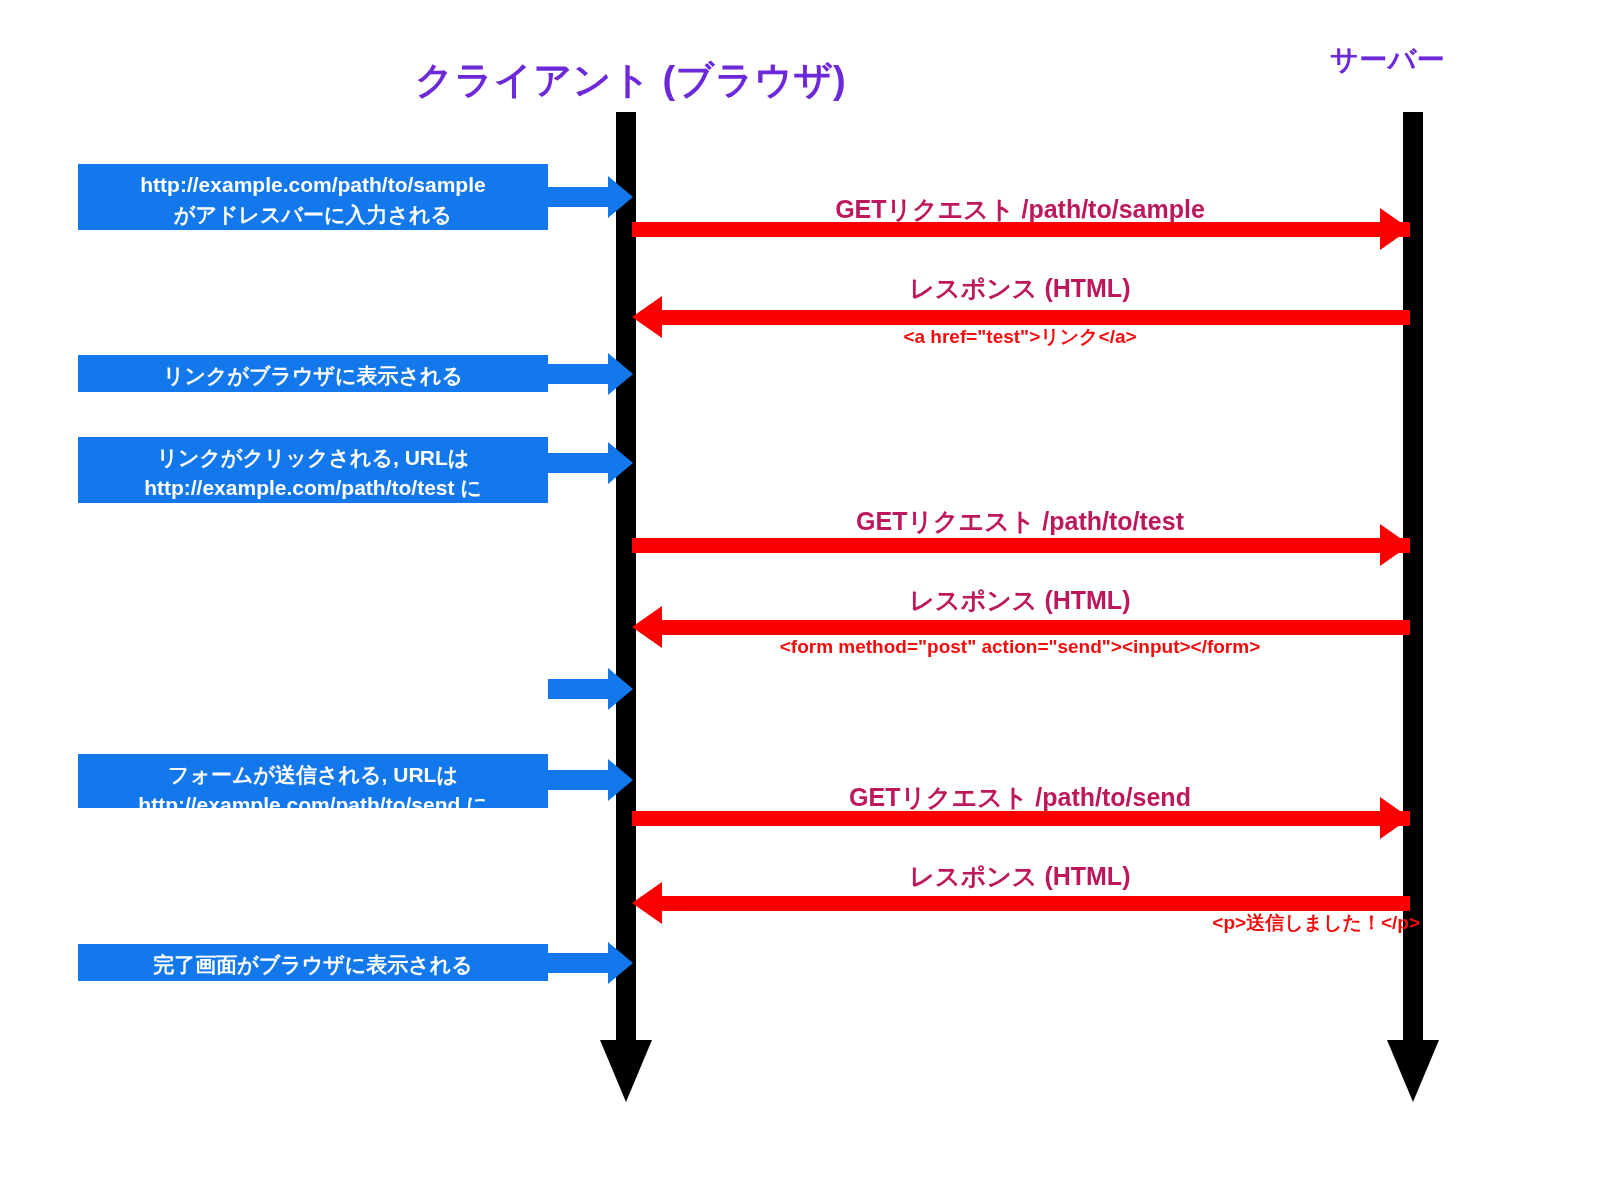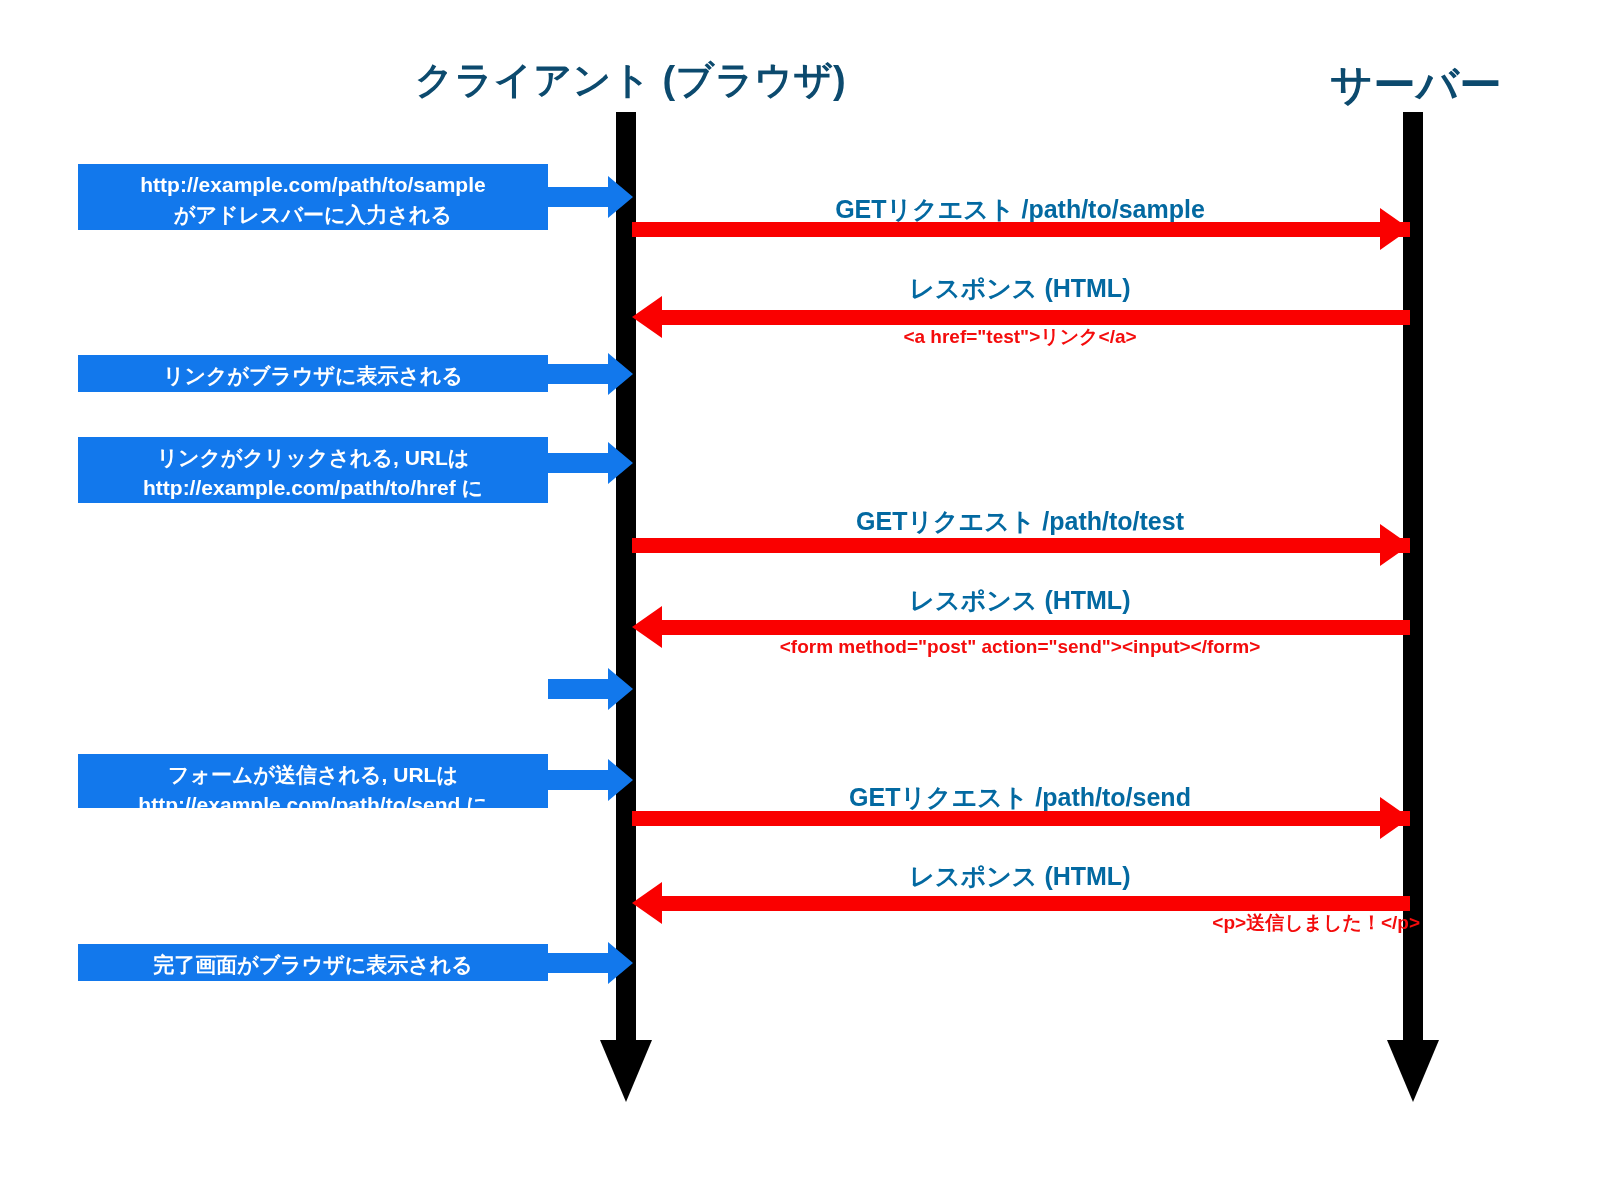--- a/index.html
+++ b/index.html
@@ -17,33 +17,33 @@
     position: relative;
     width: 1600px;
     height: 1200px;
     background: #ffffff;
   }
 
   
   .actor-title {
     position: absolute;
     font-weight: bold;
-    color: #0c4a6e;
+    color: #6d28d9;
     white-space: nowrap;
     letter-spacing: 0.5px;
   }
   #client-title {
     left: 415px;
     top: 55px;
     font-size: 38px;
   }
   #server-title {
     left: 1330px;
-    top: 57px;
-    font-size: 42px;
+    top: 41px;
+    font-size: 28px;
   }
 
   
   .lifeline {
     position: absolute;
     width: 20px;
     background: #000000;
   }
   .lifeline-head {
     position: absolute;
@@ -88,21 +88,21 @@
     width: 0;
     height: 0;
     border-top: 21px solid transparent;
     border-bottom: 21px solid transparent;
     border-left: 25px solid #1278ec;
   }
 
   
   .msg-label {
     position: absolute;
-    color: #0369a1;
+    color: #be185d;
     font-weight: bold;
     font-size: 25px;
     text-align: center;
     white-space: nowrap;
     width: 800px;
     left: 620px;
   }
   .msg-code {
     position: absolute;
     color: #f40c0c;
@@ -165,21 +165,21 @@
   <div class="msg-code" style="top:324px;">&lt;a href="test"&gt;リンク&lt;/a&gt;</div>
 
   <div class="note" style="top:355px;height:37px;">
     <span class="note-line">リンクがブラウザに表示される</span>
   </div>
   <div class="blue-arrow-shaft" style="top:364px;"></div>
   <div class="blue-arrow-head" style="top:353px;"></div>
 
   <div class="note" style="top:437px;height:66px;">
     <span class="note-line">リンクがクリックされる, URLは</span>
-    <span class="note-line">http://example.com/path/to/href に</span>
+    <span class="note-line">http://example.com/path/to/test に</span>
   </div>
   <div class="blue-arrow-shaft" style="top:453px;"></div>
   <div class="blue-arrow-head" style="top:442px;"></div>
 
   <div class="msg-label" style="top:505px;">GETリクエスト /path/to/test</div>
   <div class="red-shaft" style="left:632px;top:538px;width:778px;"></div>
   <div class="red-head-right" style="left:1380px;top:524px;"></div>
 
   <div class="msg-label" style="top:584px;">レスポンス (HTML)</div>
   <div class="red-shaft" style="left:648px;top:620px;width:762px;"></div>

